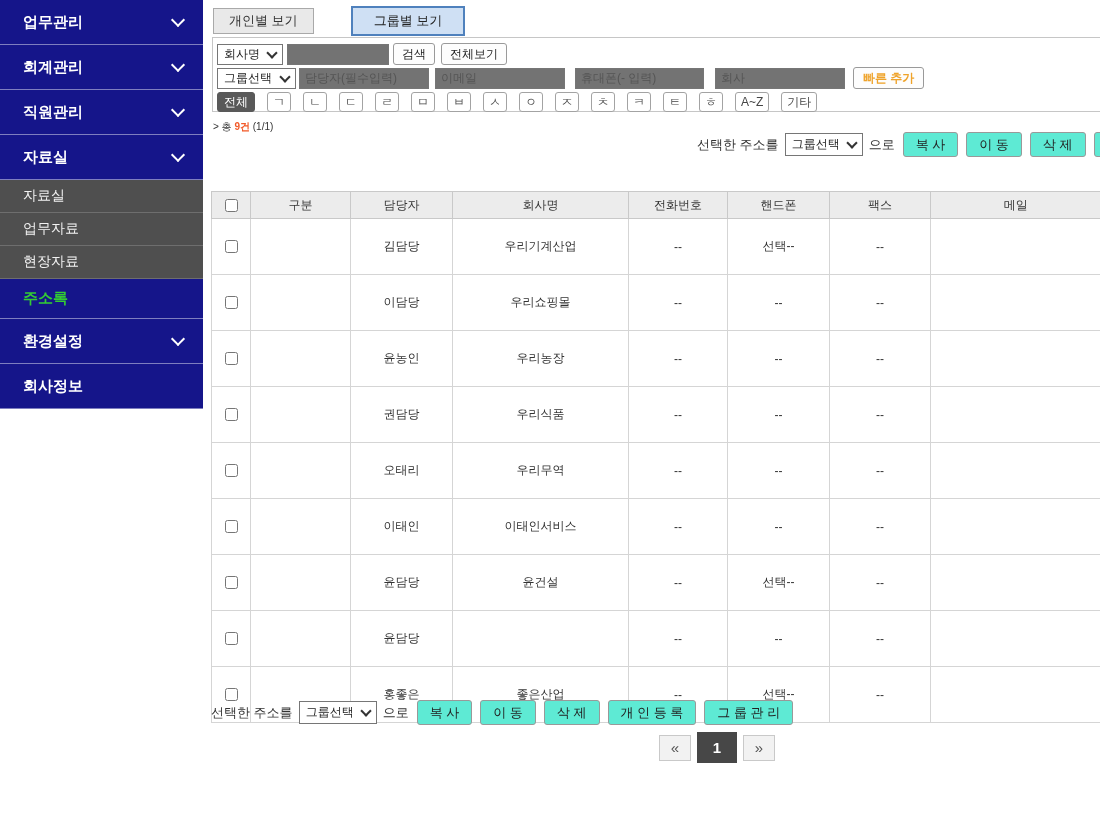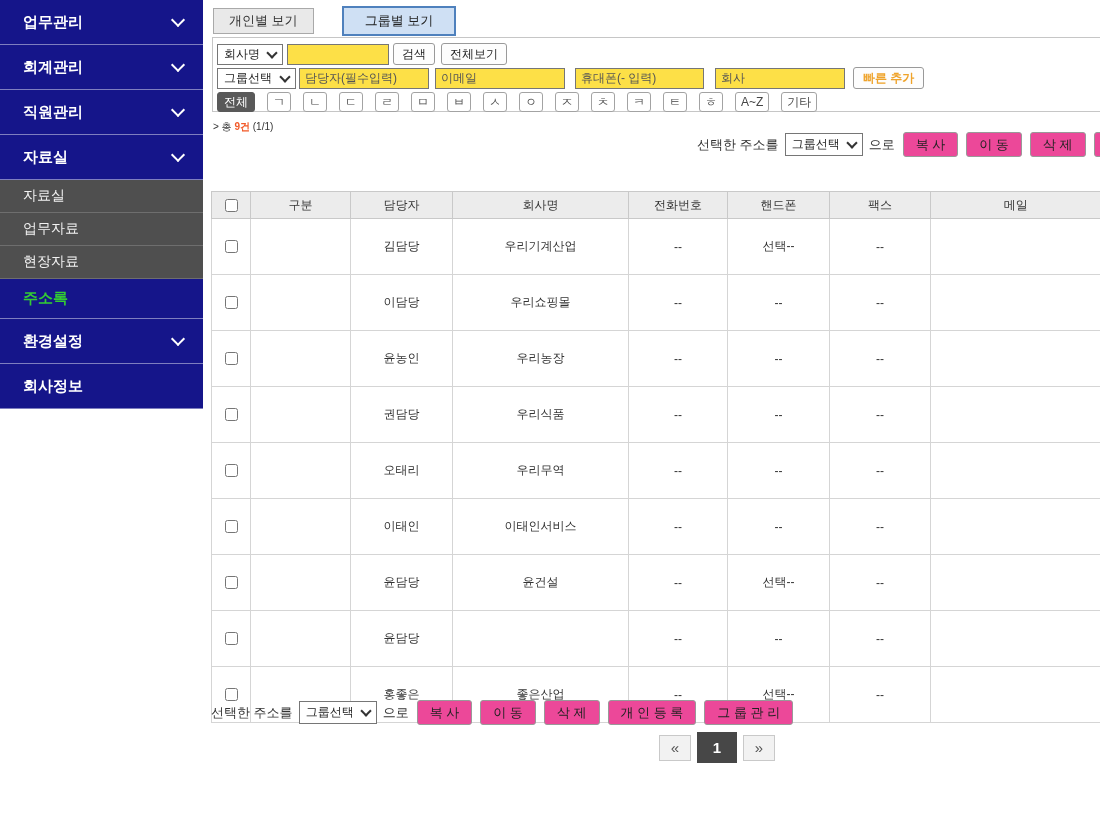--- a/index.html
+++ b/index.html
@@ -21,42 +21,42 @@
     transform:rotate(45deg); margin-top:-4px; flex:none;
   }
   .submenu-item {
     height:33px; background:#4f4f4f; color:#f2f2f2; font-size:14px;
     display:flex; align-items:center; padding-left:23px; box-sizing:border-box;
     border-bottom:1px solid #6e6e6e; cursor:pointer;
   }
   .menu-item.active-addr { height:40px; color:#33cc33; }
   .menu-item.no-chev { justify-content:flex-start; }
   
-  .tabs { position:absolute; left:213px; top:5px; height:32px; display:flex; align-items:center; gap:28px; }
+  .tabs { position:absolute; left:213px; top:5px; height:32px; display:flex; align-items:center; gap:37px; }
   .tab { font-size:13px; display:flex; align-items:center; box-sizing:border-box; cursor:pointer; }
   .tab.inactive { background:#e9e9e9; border:1px solid #a9a9a9; height:26px; padding:0 15px; color:#333; }
   .tab.active   { background:#cfe0f4; border:2px solid #4f81bd; height:30px; padding:0 21px; color:#222; }
   
   .filterbox {
     position:absolute; left:212px; top:37px; width:888px; height:75px;
     border:1px solid #c6c6c6; border-right:none; box-sizing:border-box;
     padding:5px 0 0 4px;
   }
   .frow { display:flex; align-items:center; margin-bottom:2px; }
   .fselect {
     display:inline-flex; align-items:center; justify-content:space-between;
     height:21px; box-sizing:border-box; border:1px solid #767676; background:#fff;
     font-size:12px; color:#222; padding:0 6px; cursor:pointer; flex:none;
   }
   .schev {
     width:6px; height:6px; border-right:2px solid #333; border-bottom:2px solid #333;
     transform:rotate(45deg); margin-top:-3px; margin-left:8px; flex:none;
   }
   .tinput {
-    height:21px; box-sizing:border-box; border:1px solid #767676; background:#fde047;
+    height:21px; box-sizing:border-box; border:1px solid #767676; background:#737373;
     font-size:12px; color:#222; padding:8px 5px; font-family:inherit;
   }
   .tinput::placeholder { color:#555; opacity:1; }
   .btn {
     height:22px; box-sizing:border-box; background:#fdfdfd; border:1px solid #9a9a9a;
     border-radius:3px; font-size:12px; color:#222; padding:0 8px; cursor:pointer;
     font-family:inherit;
   }
   .btn.quick { color:#efa32a; font-weight:bold; padding:0 9px; }
   .idx-row { display:flex; align-items:center; gap:12px; margin-top:3px; }
@@ -66,21 +66,21 @@
     padding:0 5px; cursor:pointer; font-family:inherit;
   }
   .idx-row button:first-of-type { background:#595959; border-color:#595959; color:#fff; padding:0 6px; }
   
   .count-line { position:absolute; left:213px; top:120px; font-size:10px; color:#333; }
   .count-line .cnt { color:#f25a29; font-weight:bold; }
   .actionbar { display:flex; align-items:center; gap:6px; white-space:nowrap; font-size:13px; color:#333; }
   .actionbar.top { position:absolute; left:697px; top:132px; }
   .actionbar.bottom { position:absolute; left:211px; top:700px; }
   .abtn {
-    height:25px; box-sizing:border-box; background:#ec4899; border:1px solid #999;
+    height:25px; box-sizing:border-box; background:#5eead4; border:1px solid #999;
     border-radius:3px; font-size:13px; color:#222; padding:0 12px; cursor:pointer;
     font-family:inherit; flex:none;
   }
   .actionbar .fselect { height:23px; width:78px; }
   
   .tablewrap { position:absolute; left:211px; top:163px; width:889px; }
   table.data { border-collapse:collapse; width:889px; table-layout:fixed; font-size:12px; color:#333;margin-top:28px; }
   table.data th {
     background:#ececec; border:1px solid #c9c9c9; height:26px; font-weight:normal;
     text-align:center; padding:0;

